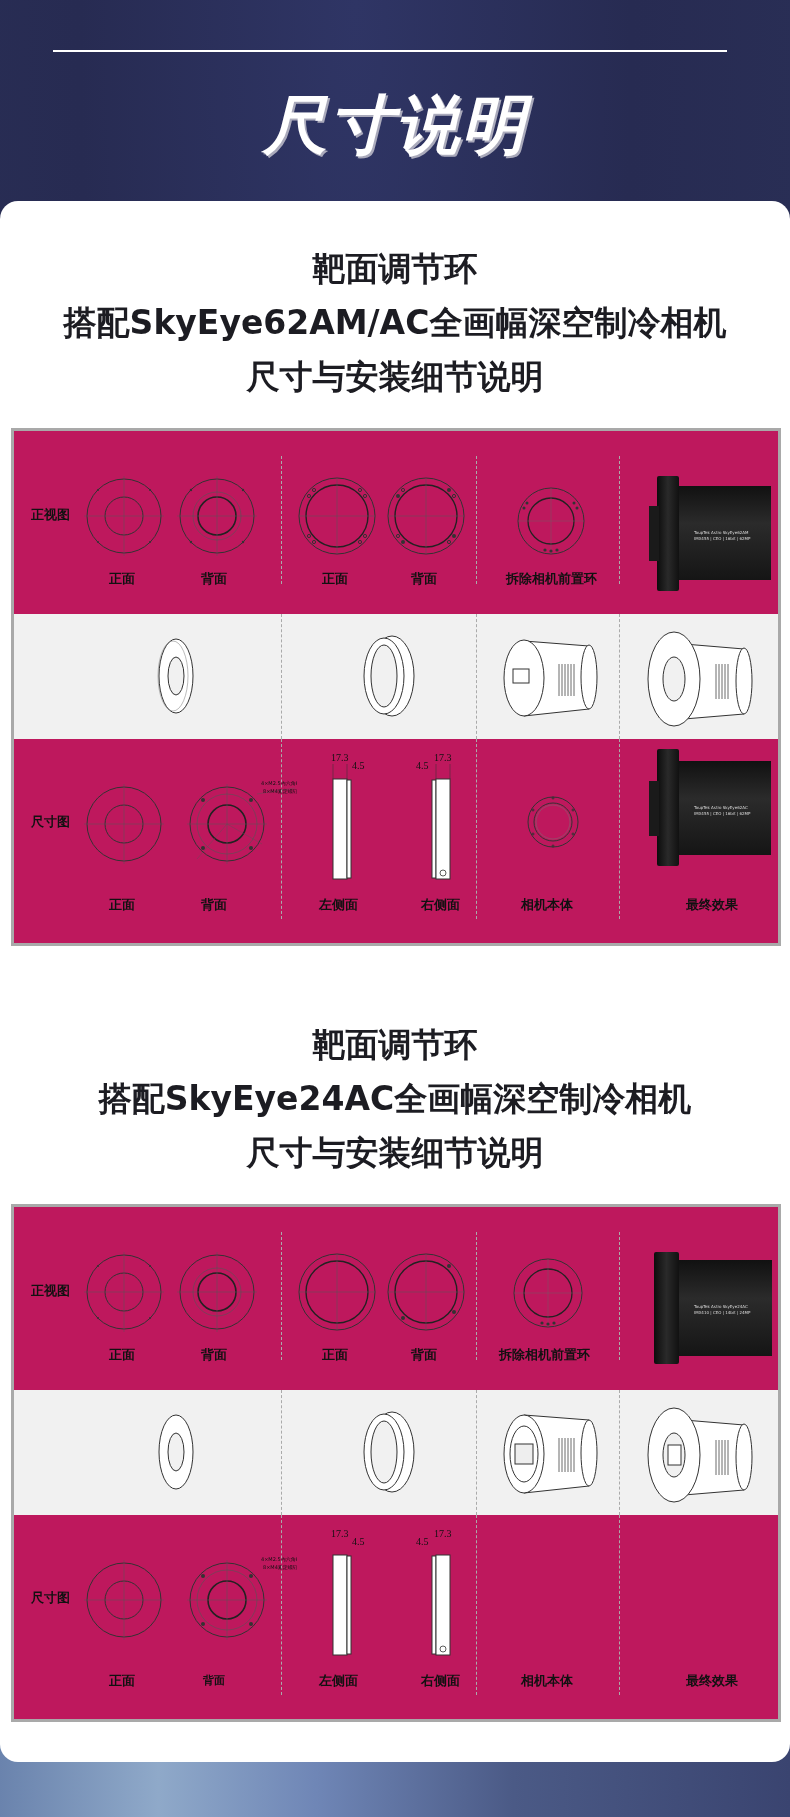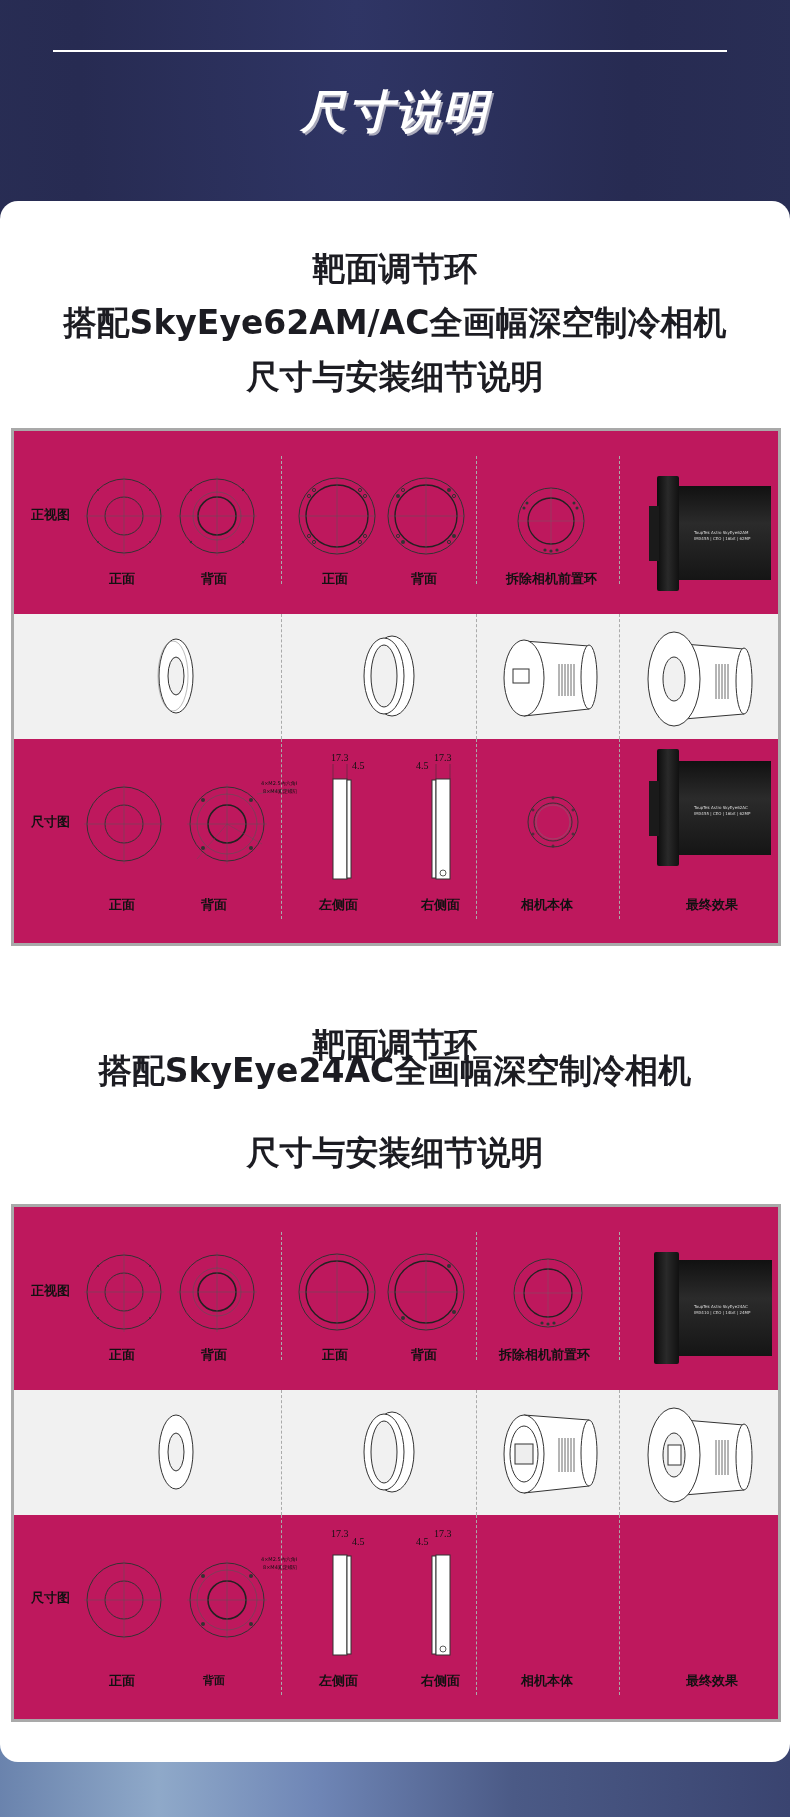--- a/index.html
+++ b/index.html
@@ -4,21 +4,21 @@
 <style>
 *{box-sizing:border-box;margin:0;padding:0;}
 html,body{width:790px;height:1817px;overflow:hidden;}
 body{font-family:"DejaVu Sans","Liberation Sans",sans-serif;background:#2a2e55;position:relative;}
 .bg{position:absolute;left:0;top:0;width:790px;height:1817px;
  background:radial-gradient(ellipse at 45% 0%,#2f3565 0%,#272b52 45%,#2b3158 100%);}
 .bg-bottom{position:absolute;left:0;top:1740px;width:790px;height:77px;
  background:linear-gradient(90deg,#6a83ad 0%,#8fa9c9 20%,#6f86b6 40%,#4b5a86 65%,#3a4470 100%);}
 .top-line{position:absolute;left:53px;top:50px;width:674px;height:2px;background:#fff;}
 .main-title{position:absolute;left:0;top:82px;width:790px;text-align:center;color:#fff;
- font-size:45px;font-weight:bold;font-style:italic;letter-spacing:2px;
+ font-size:64px;font-weight:bold;font-style:italic;letter-spacing:2px;
  text-shadow:2px 2px 0 #aab;}
 .card{position:absolute;left:0;top:201px;width:790px;height:1561px;background:#fff;border-radius:18px;}
 .section-title{position:absolute;left:0;width:790px;text-align:center;color:#1c1c22;
  font-weight:bold;font-size:33px;line-height:54px;}
 .panel{position:absolute;left:11px;width:770px;border:3px solid #a9a9a9;background:#be185d;overflow:hidden;}
 .row{position:absolute;left:0;width:764px;}
 .row.gray{background:#f1f1f1;}
 .vdash{position:absolute;top:25px;bottom:30px;width:0;border-left:1.5px dashed #aaa;}
 .label{position:absolute;font-size:13px;font-weight:bold;color:#111;text-align:center;white-space:nowrap;}
 .rowlabel{position:absolute;font-size:13px;font-weight:bold;color:#111;}
@@ -241,21 +241,21 @@
       <div style="position:absolute;left:45px;top:56px;color:#ddd;font-size:4px;line-height:6px;white-space:nowrap;">
         <div>ToupTek Astro SkyEye62AC</div>
         <div>IMX455 | CEO | 16bit | 62MP</div>
       </div>
     </div>
     <div class="label" style="left:672px;top:157px;">最终效果</div>
   </div>
 </div>
 
 <div class="section-title" style="top:1018px;">靶面调节环</div>
-<div class="section-title" style="top:1044px;">搭配SkyEye24AC全画幅深空制冷相机</div>
+<div class="section-title" style="top:1072px;">搭配SkyEye24AC全画幅深空制冷相机</div>
 <div class="section-title" style="top:1126px;">尺寸与安装细节说明</div>
 
 <div class="panel" style="top:1204px;height:518px;">
   <div class="row" style="top:0;height:183px;">
     <div class="rowlabel" style="left:17px;top:75px;">正视图</div>
     <svg class="fig" style="left:70px;top:45px;" width="80" height="80">
       <circle cx="40" cy="40" r="37" fill="none" stroke="#333" stroke-width="1"></circle>
       <circle cx="40" cy="40" r="19" fill="none" stroke="#333" stroke-width="1"></circle>
       <line x1="0" y1="40" x2="80" y2="40" stroke="#555" stroke-width=".5"></line>
       <line x1="40" y1="0" x2="40" y2="80" stroke="#555" stroke-width=".5"></line>

